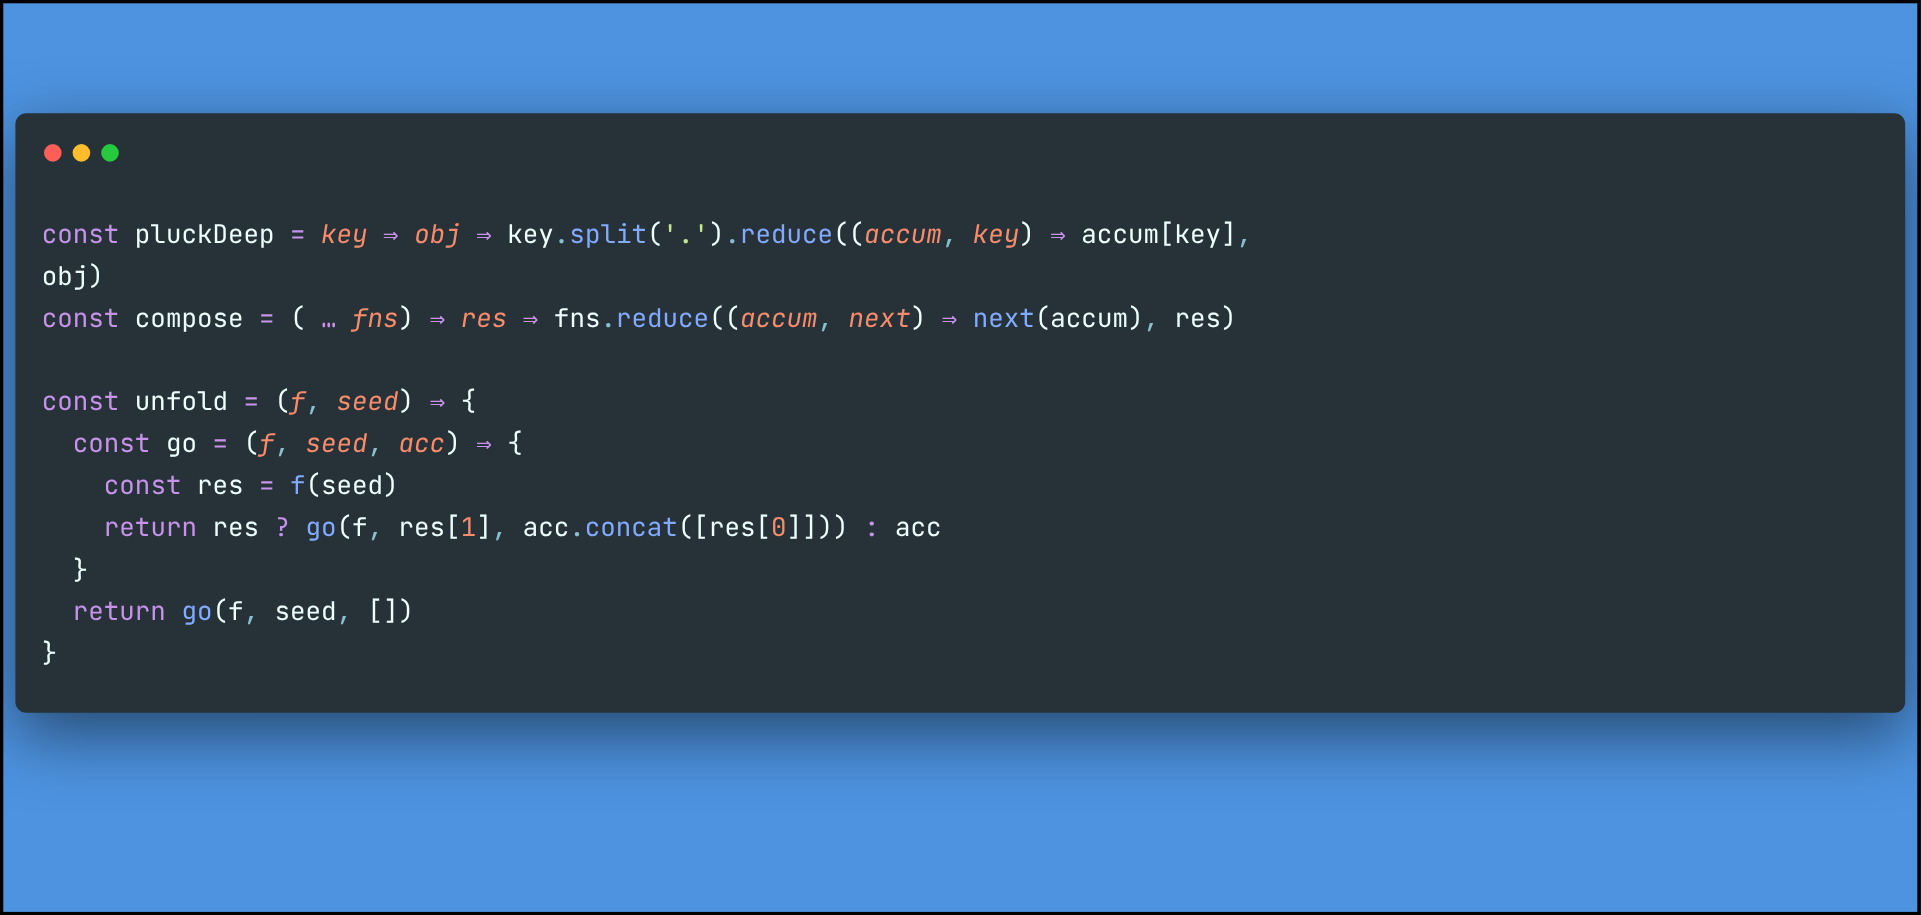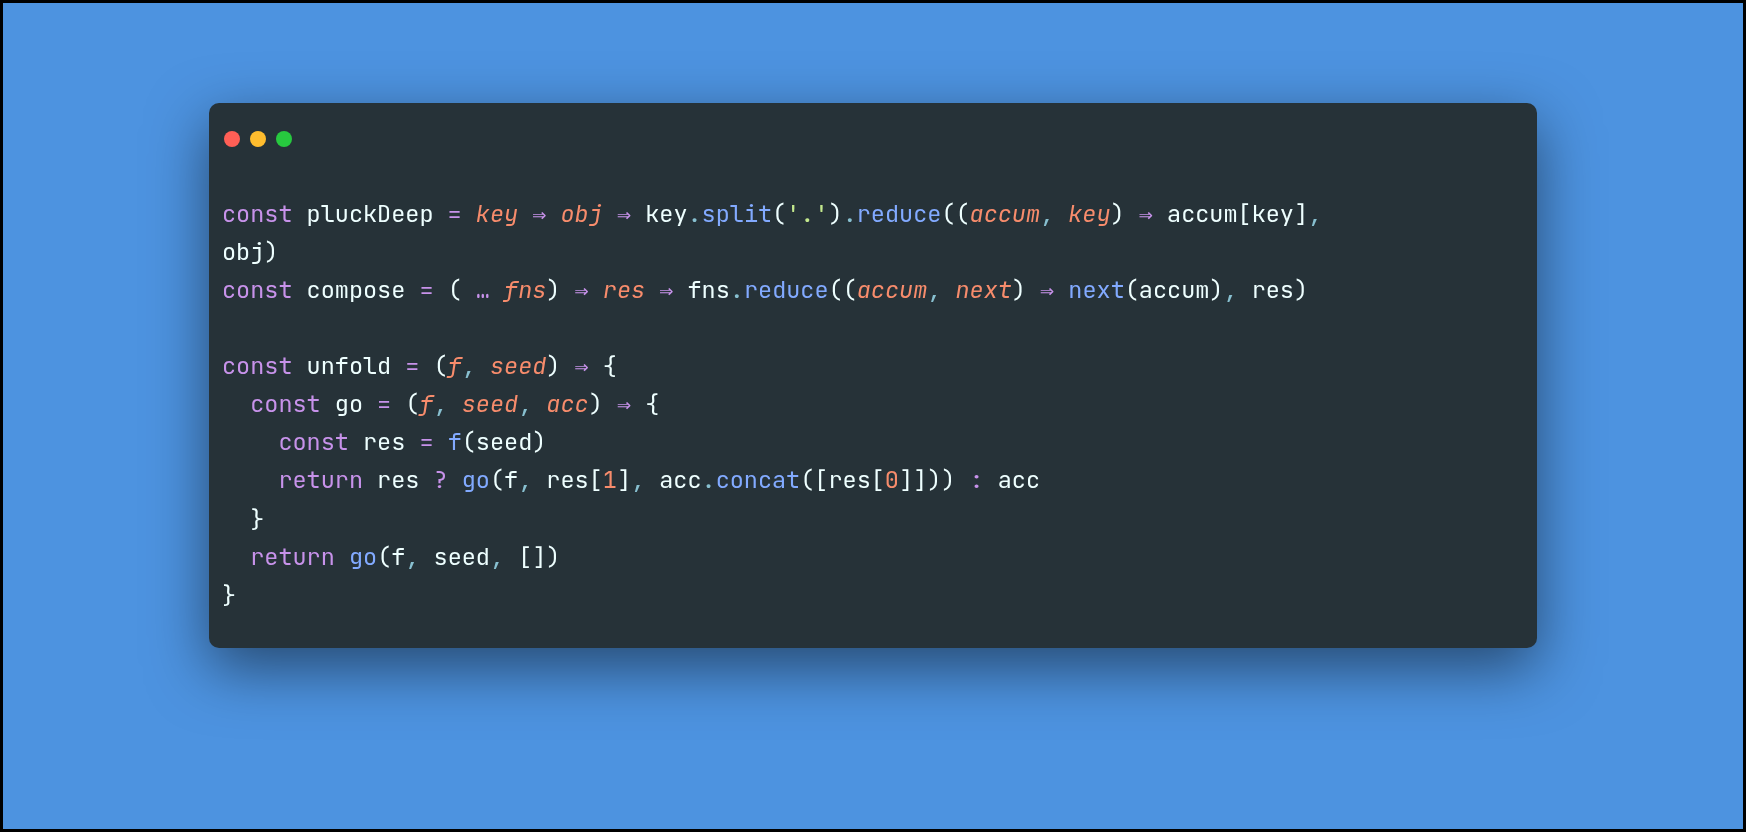--- a/index.html
+++ b/index.html
@@ -12,25 +12,25 @@
   .outer {
     width: 100%;
     height: 100%;
     background: #4d93e0;
     display: flex;
     align-items: flex-start;
     justify-content: center;
     padding-top: 100px;
   }
   .window {
-    width: 1328px;
+    width: 1718px;
     background: #263238;
     border-radius: 10px;
     box-shadow: 0 20px 60px rgba(0,0,0,0.5);
-    padding: 28px 32px 34px 13px;
+    padding: 28px 32px 34px 24px;
   }
   .titlebar {
     display: flex;
     gap: 10px;
     margin-bottom: 48px;
     padding-left: 2px;
   }
   .dot {
     width: 16px;
     height: 16px;

